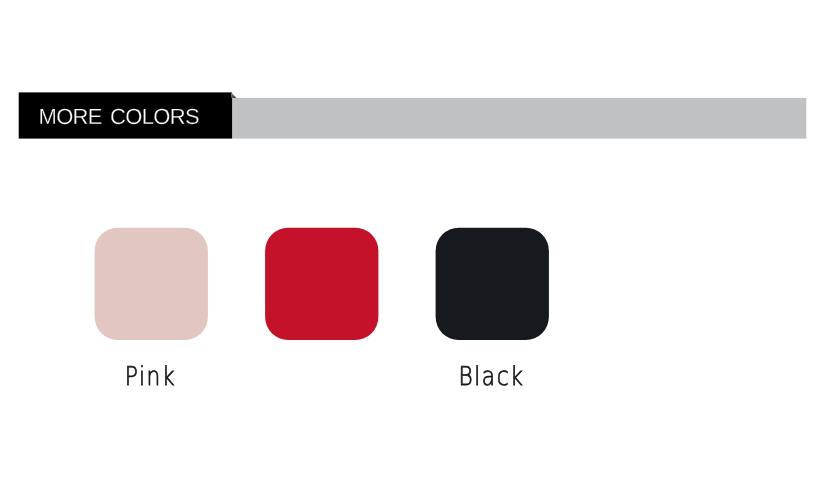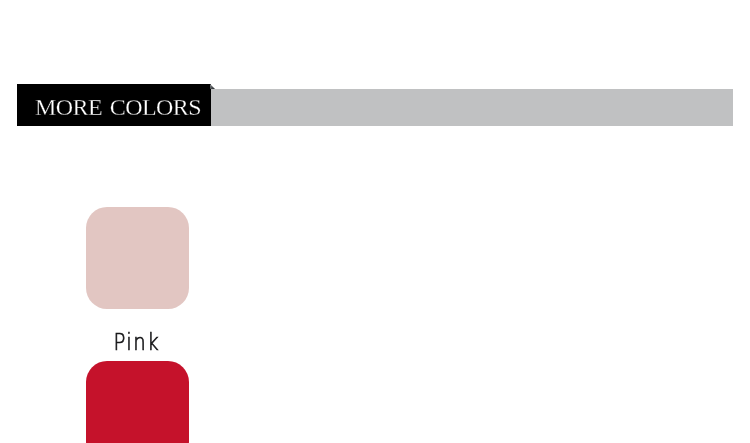--- a/index.html
+++ b/index.html
@@ -22,42 +22,41 @@
     background:#c0c1c2;
   }
   .banner-tab {
     position:absolute; left:17px; top:84px;
     width:194px; height:42px;
     background:#000000;
   }
   .banner-title {
     position:absolute; left:35px; top:99px;
     color:#ffffff;
-    font-family:Liberation Serif, serif;
-    font-size:24px;
+    font-family:Liberation Sans, sans-serif;
+    font-size:20px;
     letter-spacing:-0.6px;
     word-spacing:2.5px;
     line-height:17px;
     -webkit-text-stroke:0.28px #000000;
     white-space:nowrap;
   }
   .banner-fold {
     position:absolute; left:210px; top:84px;
     width:5px; height:5px;
     background:linear-gradient(135deg,#8a8d90 0%, #1d2125 100%);
     clip-path:polygon(0 0, 100% 100%, 0 100%);
   }
 
   
   .swatch-grid {
     position:absolute; left:86px; top:207px;
     width:578px; height:145px;
     display:flex;
     gap:52px;
-    flex-direction:column;
   }
   .swatch-item { width:103px; position:relative; }
   .swatch-chip {
     width:102.6px; height:101.6px;
     border-radius:21px;
   }
   .swatch-label {
     position:absolute; left:0; top:126px; width:103px;
     text-align:center;
     font-family:"DejaVu Sans", sans-serif;
@@ -88,15 +87,19 @@
   </div>
 
   <div class="swatch-grid" id="swatch-grid">
       <div class="swatch-item">
         <div class="swatch-chip" style="background: rgb(226, 198, 194);"></div>
         <div class="swatch-label"><span>Pink</span></div>
       </div>
       <div class="swatch-item">
         <div class="swatch-chip" style="background: rgb(197, 18, 43);"></div>
       </div>
+      <div class="swatch-item">
+        <div class="swatch-chip" style="background: rgb(22, 25, 30);"></div>
+        <div class="swatch-label"><span>Black</span></div>
+      </div>
     </div>
 
 </div>
 
 </body></html>

